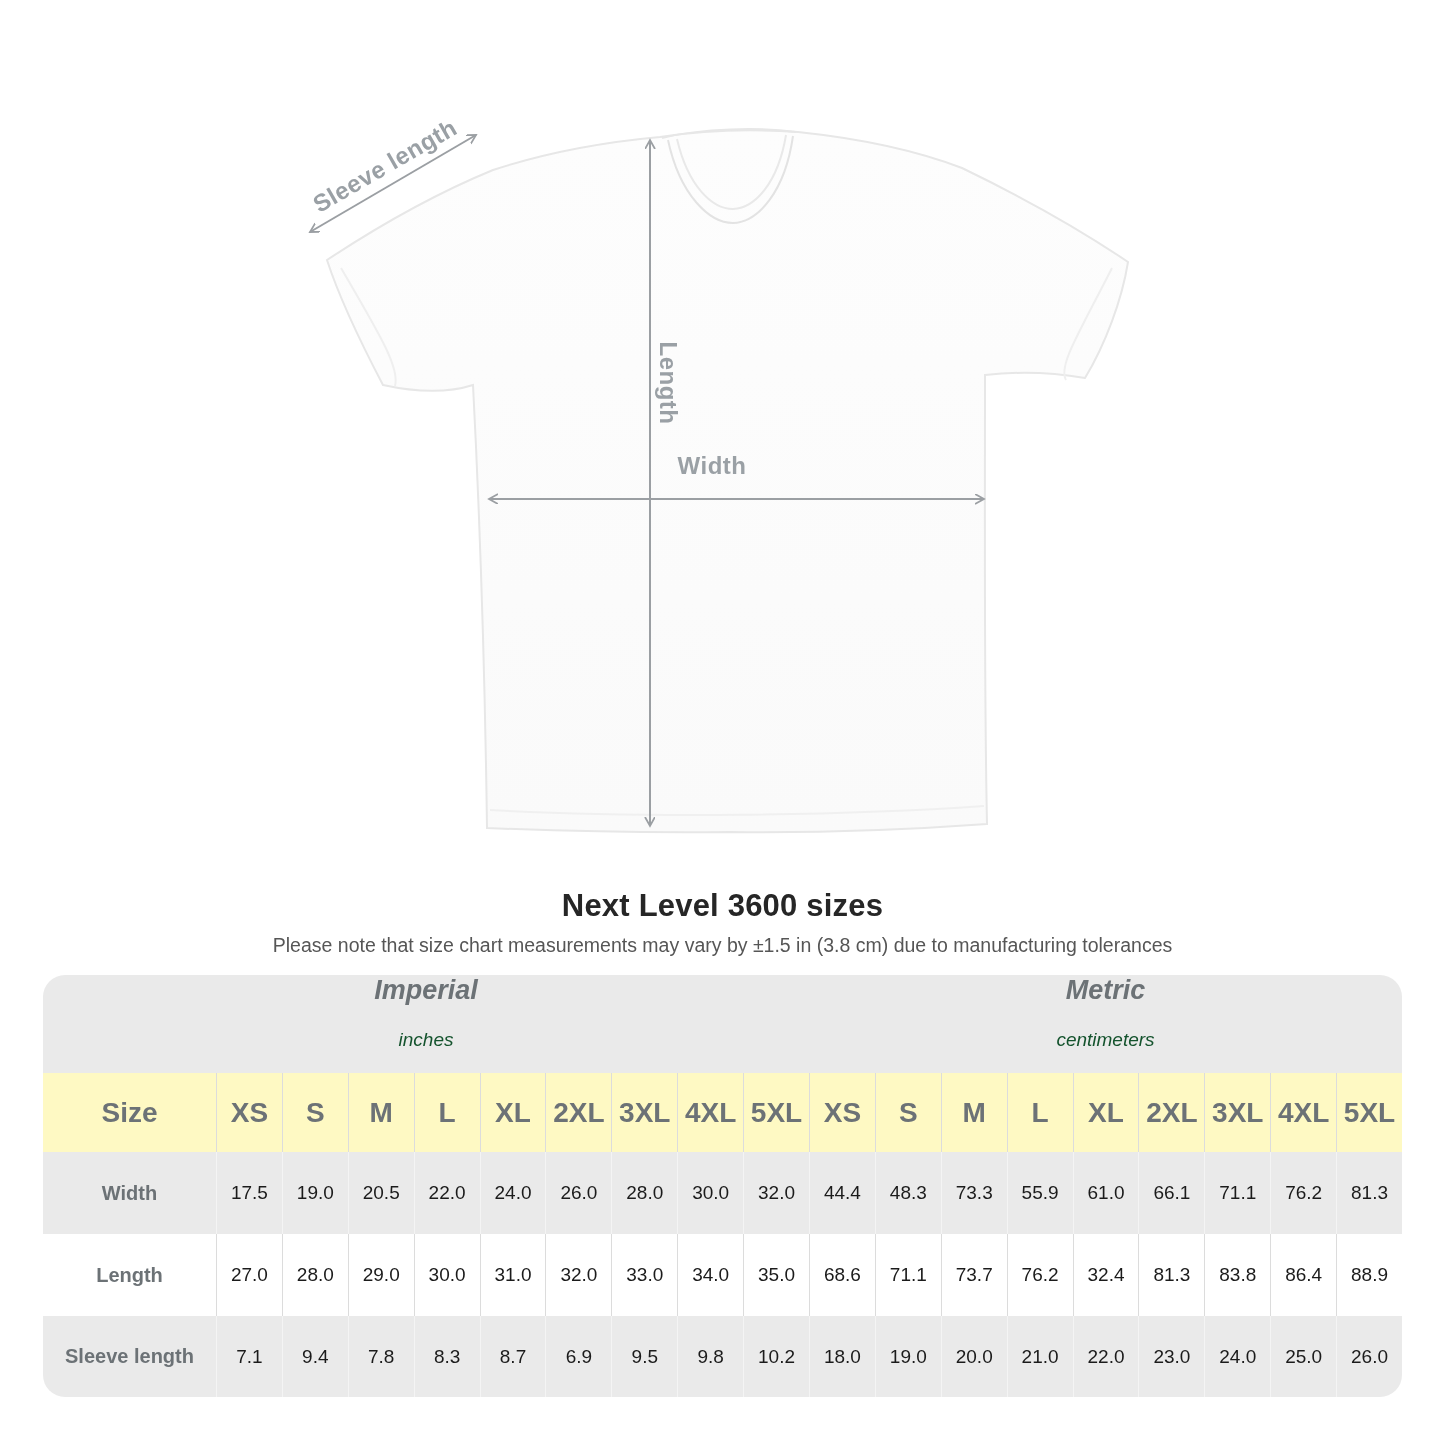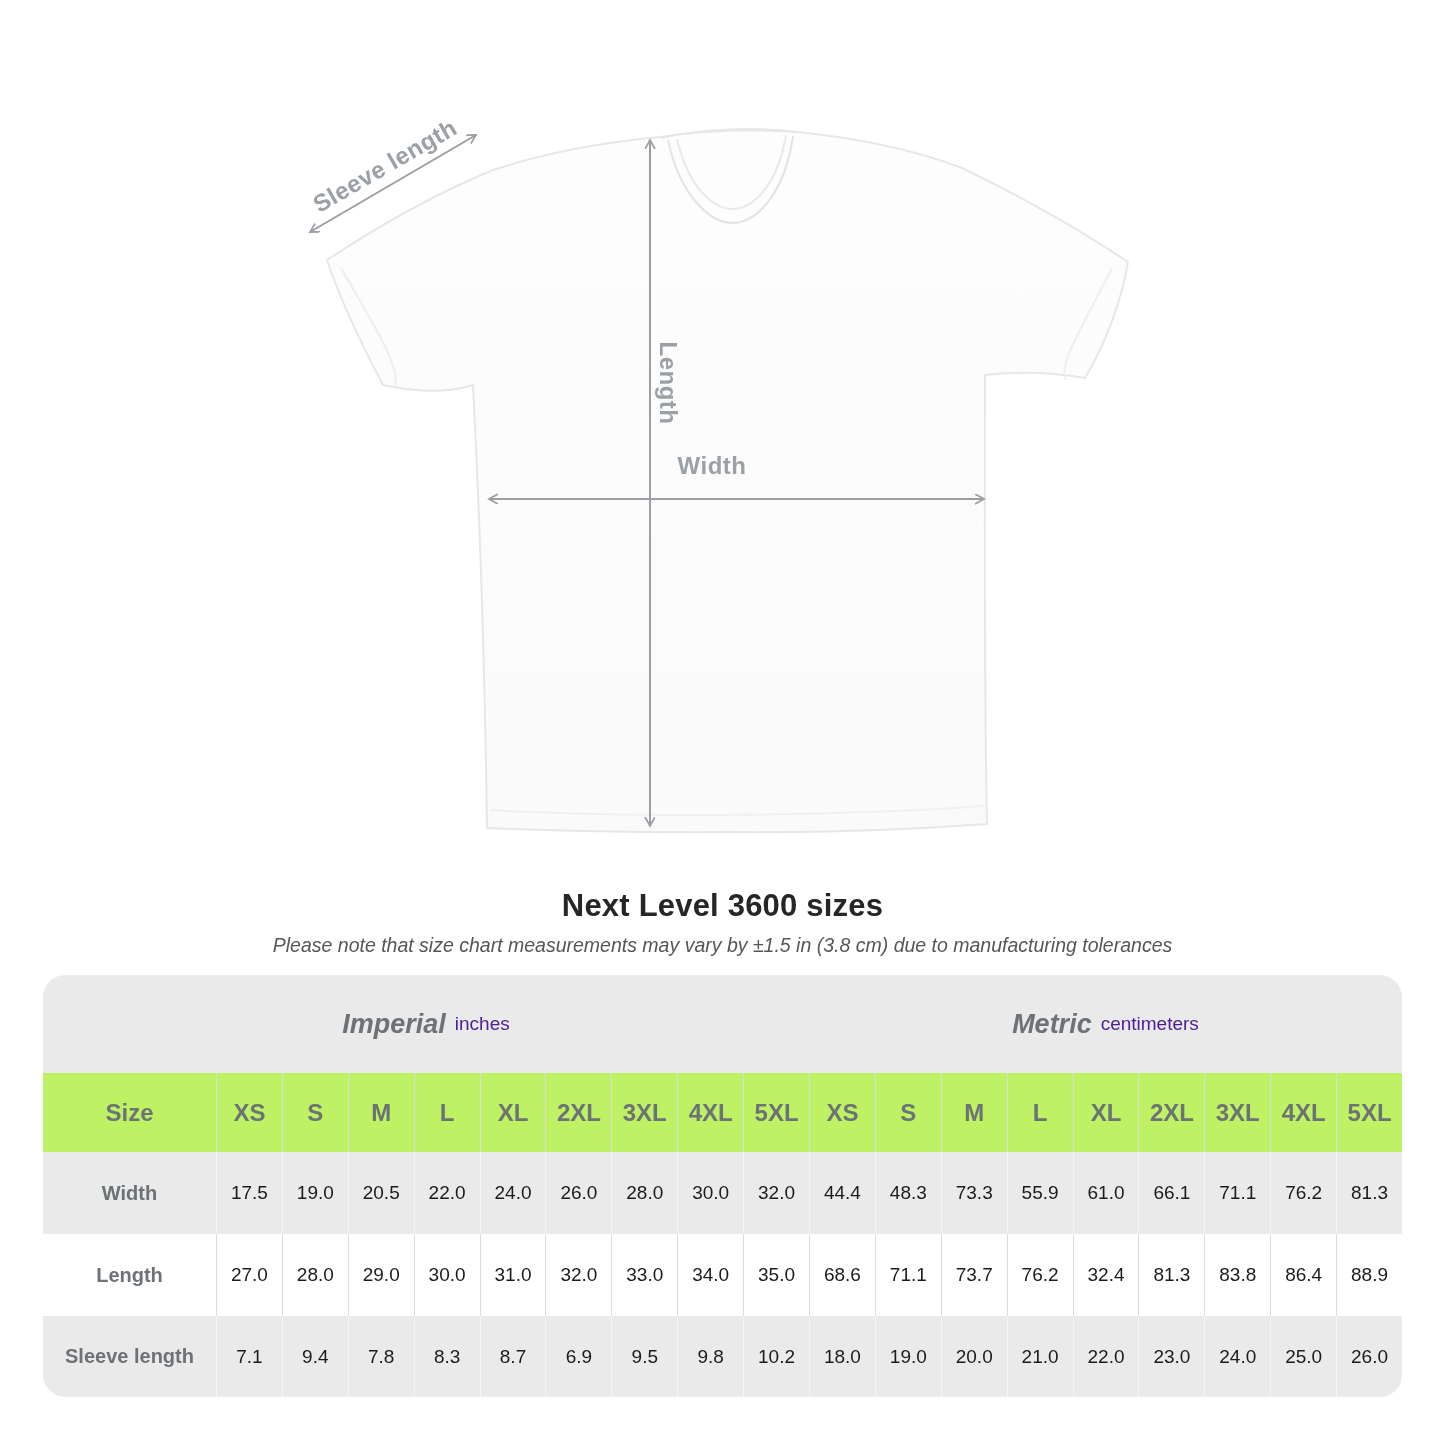--- a/index.html
+++ b/index.html
@@ -32,59 +32,58 @@
   .heading h1{
     margin:8px;
     font-size:31px;
     font-weight:bold;
     color:#262626;
     letter-spacing:.2px;
   }
   .heading p{
     margin:10px 0 0 0;
     font-size:19.5px;
-    font-style:italic;
     color:#565656;
   }
 
   
   .table-card{
     width:1359px;
     margin:18px auto 0 auto;
     border-radius:22px;
     overflow:hidden;
     background:#ffffff;
   }
   .band{
     display:grid;
     grid-template-columns:173px repeat(18,1fr);
     background:#eaeaea;
     height:98px;
   }
   .band-group{
-    display:flex;flex-direction:row;
-    align-items:center;justify-content:center;
-    gap:9px;
+    display:flex;flex-direction:column;
+    align-items:center;
+    gap:23px;
   }
   .band-group.left{grid-column:1 / span 10;}
   .band-group.right{grid-column:11 / span 9;}
   .band-name{font-size:27px;font-weight:bold;font-style:italic;color:#6c7276;}
-  .band-unit{font-size:19px;color:#4c1d95;}
+  .band-unit{font-size:19px;font-style:italic;color:#14532d;}
 
   .size-grid{
     display:grid;
     grid-template-columns:173px repeat(18,1fr);
     grid-template-rows:79px 82px 82px 81px;
   }
   .cell{
     display:flex;align-items:center;justify-content:center;
     border-left:1px solid var(--sep,#dcdcdc);
   }
   .cell.lbl{border-left:none;}
-  .cell.hdr{--sep:#dcdcdc;background:#bef264;font-size:24px;font-weight:bold;color:#6c7276;}
+  .cell.hdr{--sep:#dcdcdc;background:#fef9c3;font-size:28px;font-weight:bold;color:#6c7276;}
   .cell.white{--sep:#dcdcdc;background:#ffffff;}
   .cell.gray{--sep:#f4f4f4;background:#eaeaea;}
   .cell.rowlbl{font-size:20px;font-weight:bold;color:#6c7276;}
   .cell.val{font-size:19px;color:#1b1b1b;}
 </style>
 </head>
 <body>
 
 <div class="stage">
 

